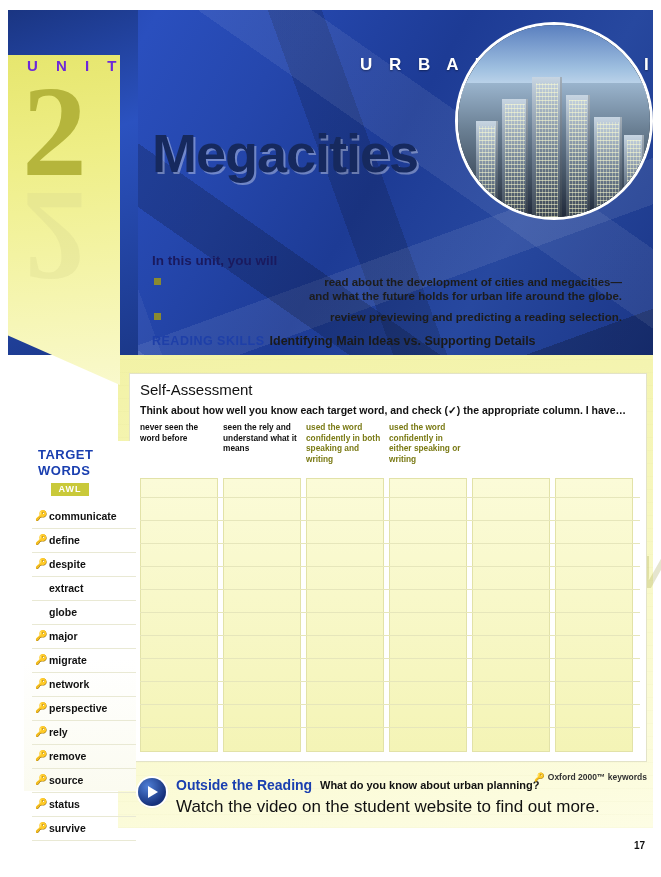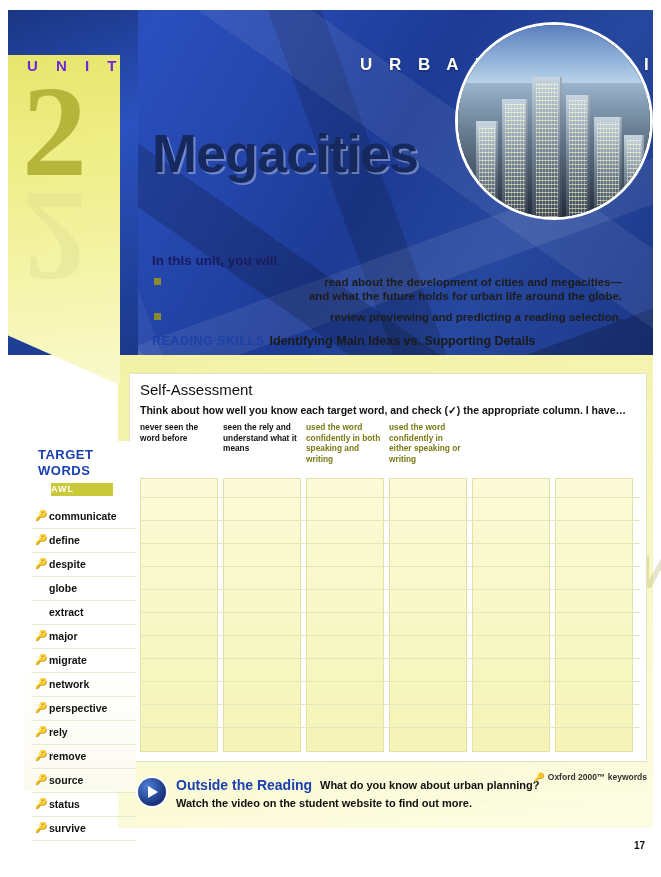--- a/index.html
+++ b/index.html
@@ -275,27 +275,27 @@
     left: 14px; top: 6px;
     font-size: 13px;
     font-weight: bold;
     color: #1a3fb0;
     line-height: 16px;
     letter-spacing: .5px;
   }
   .awl-badge {
     position: absolute;
     left: 27px; top: 42px;
-    width: 62px; height: 13px;
+    width: 38px; height: 13px;
     background: #c9c93a;
     color: #ffffff;
     font-size: 9px;
     font-weight: bold;
     letter-spacing: 1px;
-    text-align: left;
+    text-align: center;
     line-height: 13px;
   }
   .tw-list {
     position: absolute;
     left: 8px; top: 64px;
     width: 104px;
   }
   .tw-item {
     position: relative;
     height: 23px;
@@ -343,22 +343,22 @@
   .otr-q {
     position: absolute;
     left: 320px; top: 779px;
     font-size: 11px;
     font-weight: bold;
     color: #111;
   }
   .otr-sub {
     position: absolute;
     left: 176px; top: 797px;
-    font-size: 11px;
-    font-weight: bold;
+    font-size: 17px;
+    font-weight: normal;
     color: #111;
   }
   .oxford {
     position: absolute;
     right: 14px; top: 772px;
     font-size: 8.5px;
     color: #333;
     font-weight: bold;
     white-space: nowrap;
   }
@@ -485,22 +485,22 @@
   <div class="tw-panel">
     <div class="tw-title">
       <span>TARGET</span><br>
       <span>WORDS</span>
     </div>
     <div class="awl-badge">AWL</div>
     <div class="tw-list">
       <div class="tw-item"><span class="key">🔑</span><span>communicate</span></div>
       <div class="tw-item"><span class="key">🔑</span><span>define</span></div>
       <div class="tw-item"><span class="key">🔑</span><span>despite</span></div>
+      <div class="tw-item noicon"><span>extract</span></div>
       <div class="tw-item noicon"><span>globe</span></div>
-      <div class="tw-item noicon"><span>extract</span></div>
       <div class="tw-item"><span class="key">🔑</span><span>major</span></div>
       <div class="tw-item"><span class="key">🔑</span><span>migrate</span></div>
       <div class="tw-item"><span class="key">🔑</span><span>network</span></div>
       <div class="tw-item"><span class="key">🔑</span><span>perspective</span></div>
       <div class="tw-item"><span class="key">🔑</span><span>rely</span></div>
       <div class="tw-item"><span class="key">🔑</span><span>remove</span></div>
       <div class="tw-item"><span class="key">🔑</span><span>source</span></div>
       <div class="tw-item"><span class="key">🔑</span><span>status</span></div>
       <div class="tw-item"><span class="key">🔑</span><span>survive</span></div>
     </div>

